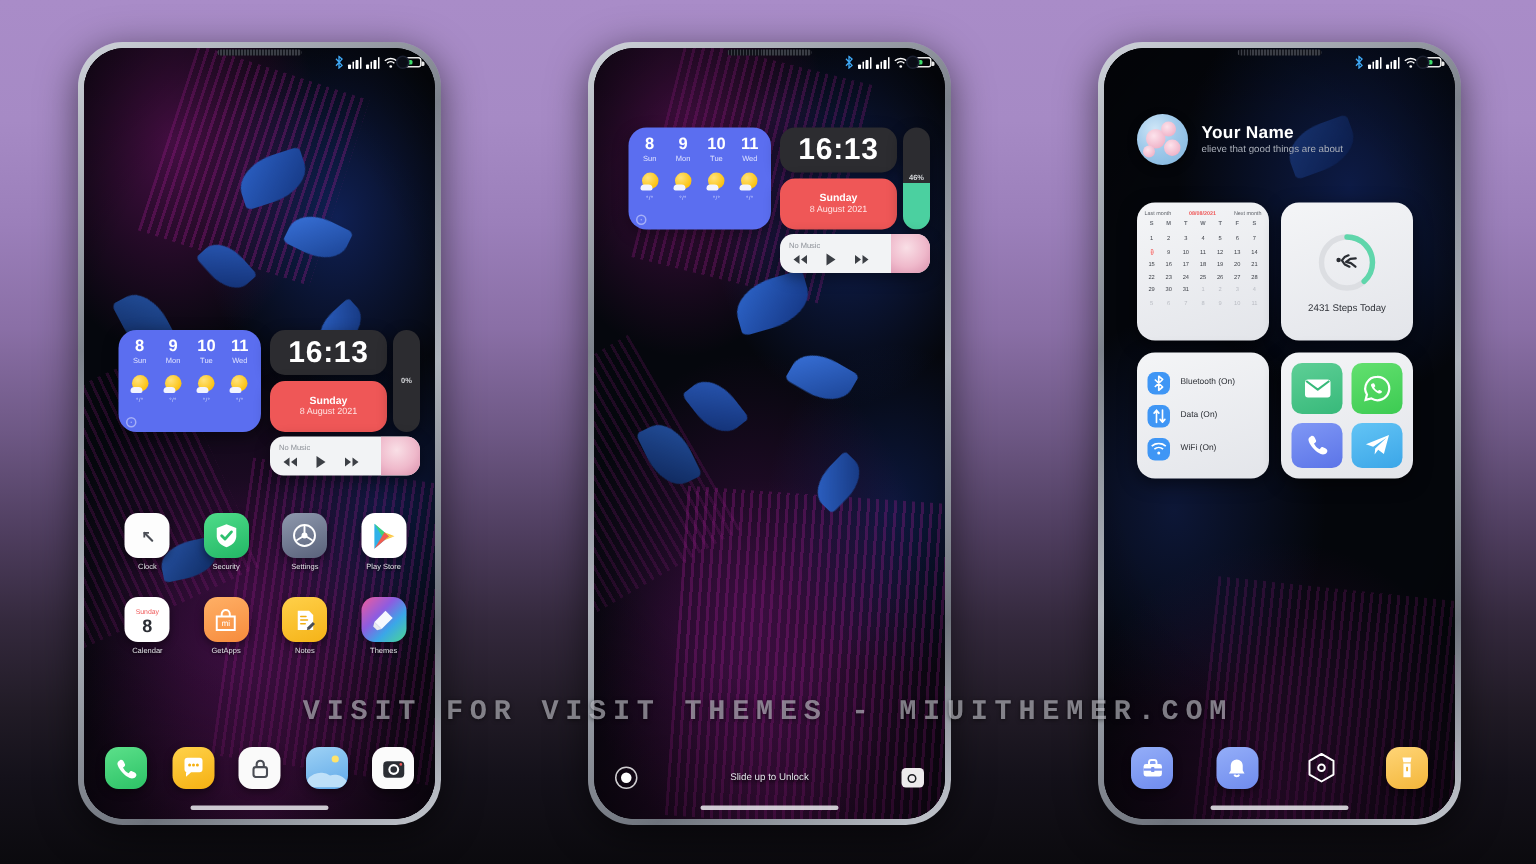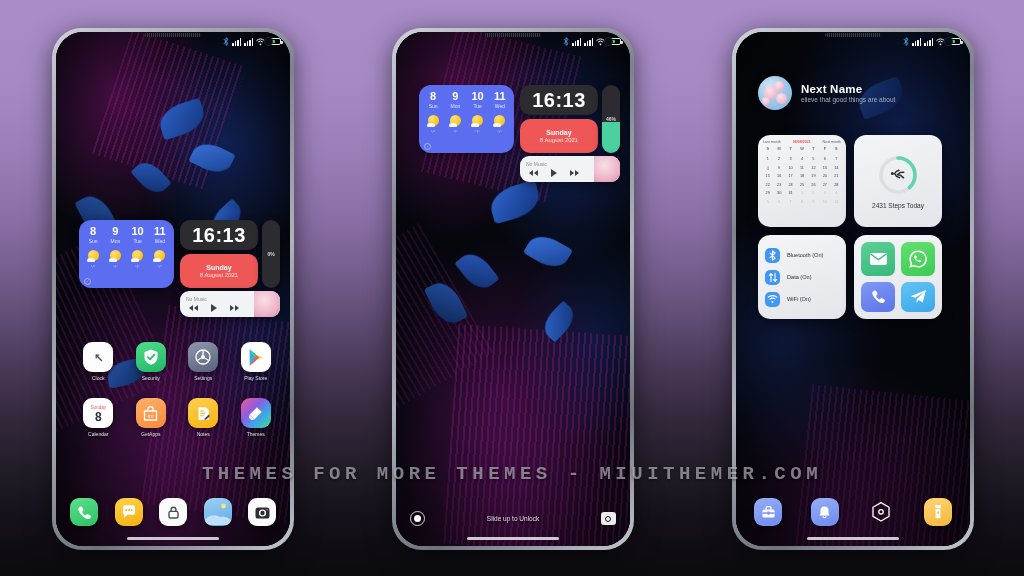--- a/index.html
+++ b/index.html
@@ -236,21 +236,21 @@
   .watermark {
     position:absolute; left:0; right:0; top:463px; text-align:center;
     font-family:"Liberation Mono", monospace; font-weight:700;
     font-size:19px; letter-spacing:4.5px; color:rgba(198,198,206,.62);
     text-shadow:0 1px 3px rgba(0,0,0,.55); z-index:20; white-space:nowrap;
   }
 </style>
 </head>
 <body>
 
-<div class="watermark">THEMES FOR MORE THEMES - MIUITHEMER.COM</div>
+<div class="watermark">VISIT FOR VISIT THEMES - MIUITHEMER.COM</div>
 
 <div class="phone" style="left:52px; top:28px; width:242px; height:522px;">
   <div class="shell"></div>
   <div class="inner">
     <div class="screen">
       <div class="wall">
         <div class="base"></div>
         <div class="frond" style="left:14%;top:2%;width:120px;height:130px;transform:rotate(18deg);opacity:.8;"></div>
         <div class="frond" style="left:-10%;top:42%;width:150px;height:160px;transform:rotate(-25deg);opacity:.5;"></div>
         <div class="frond" style="left:36%;top:55%;width:170px;height:200px;transform:rotate(8deg);opacity:.65;"></div>
@@ -633,21 +633,21 @@
       </div>
 
       <div class="profile" style="left:22px; top:44px;">
         <div class="avatar">
           <span class="bl" style="left:6px;top:10px;width:13px;height:13px;"></span>
           <span class="bl" style="left:16px;top:5px;width:10px;height:10px;"></span>
           <span class="bl" style="left:18px;top:17px;width:11px;height:11px;"></span>
           <span class="bl" style="left:4px;top:21px;width:8px;height:8px;"></span>
         </div>
         <div>
-          <div class="pname">Next Name</div>
+          <div class="pname">Your Name</div>
           <div class="psub">elieve that good things are about</div>
         </div>
       </div>
 
       <div class="card" style="left:22px; top:103px; width:88px; height:92px;">
         <div class="cal-head">
           <span>Last month</span>
           <span class="mid">08/08/2021</span>
           <span>Next month</span>
         </div>

